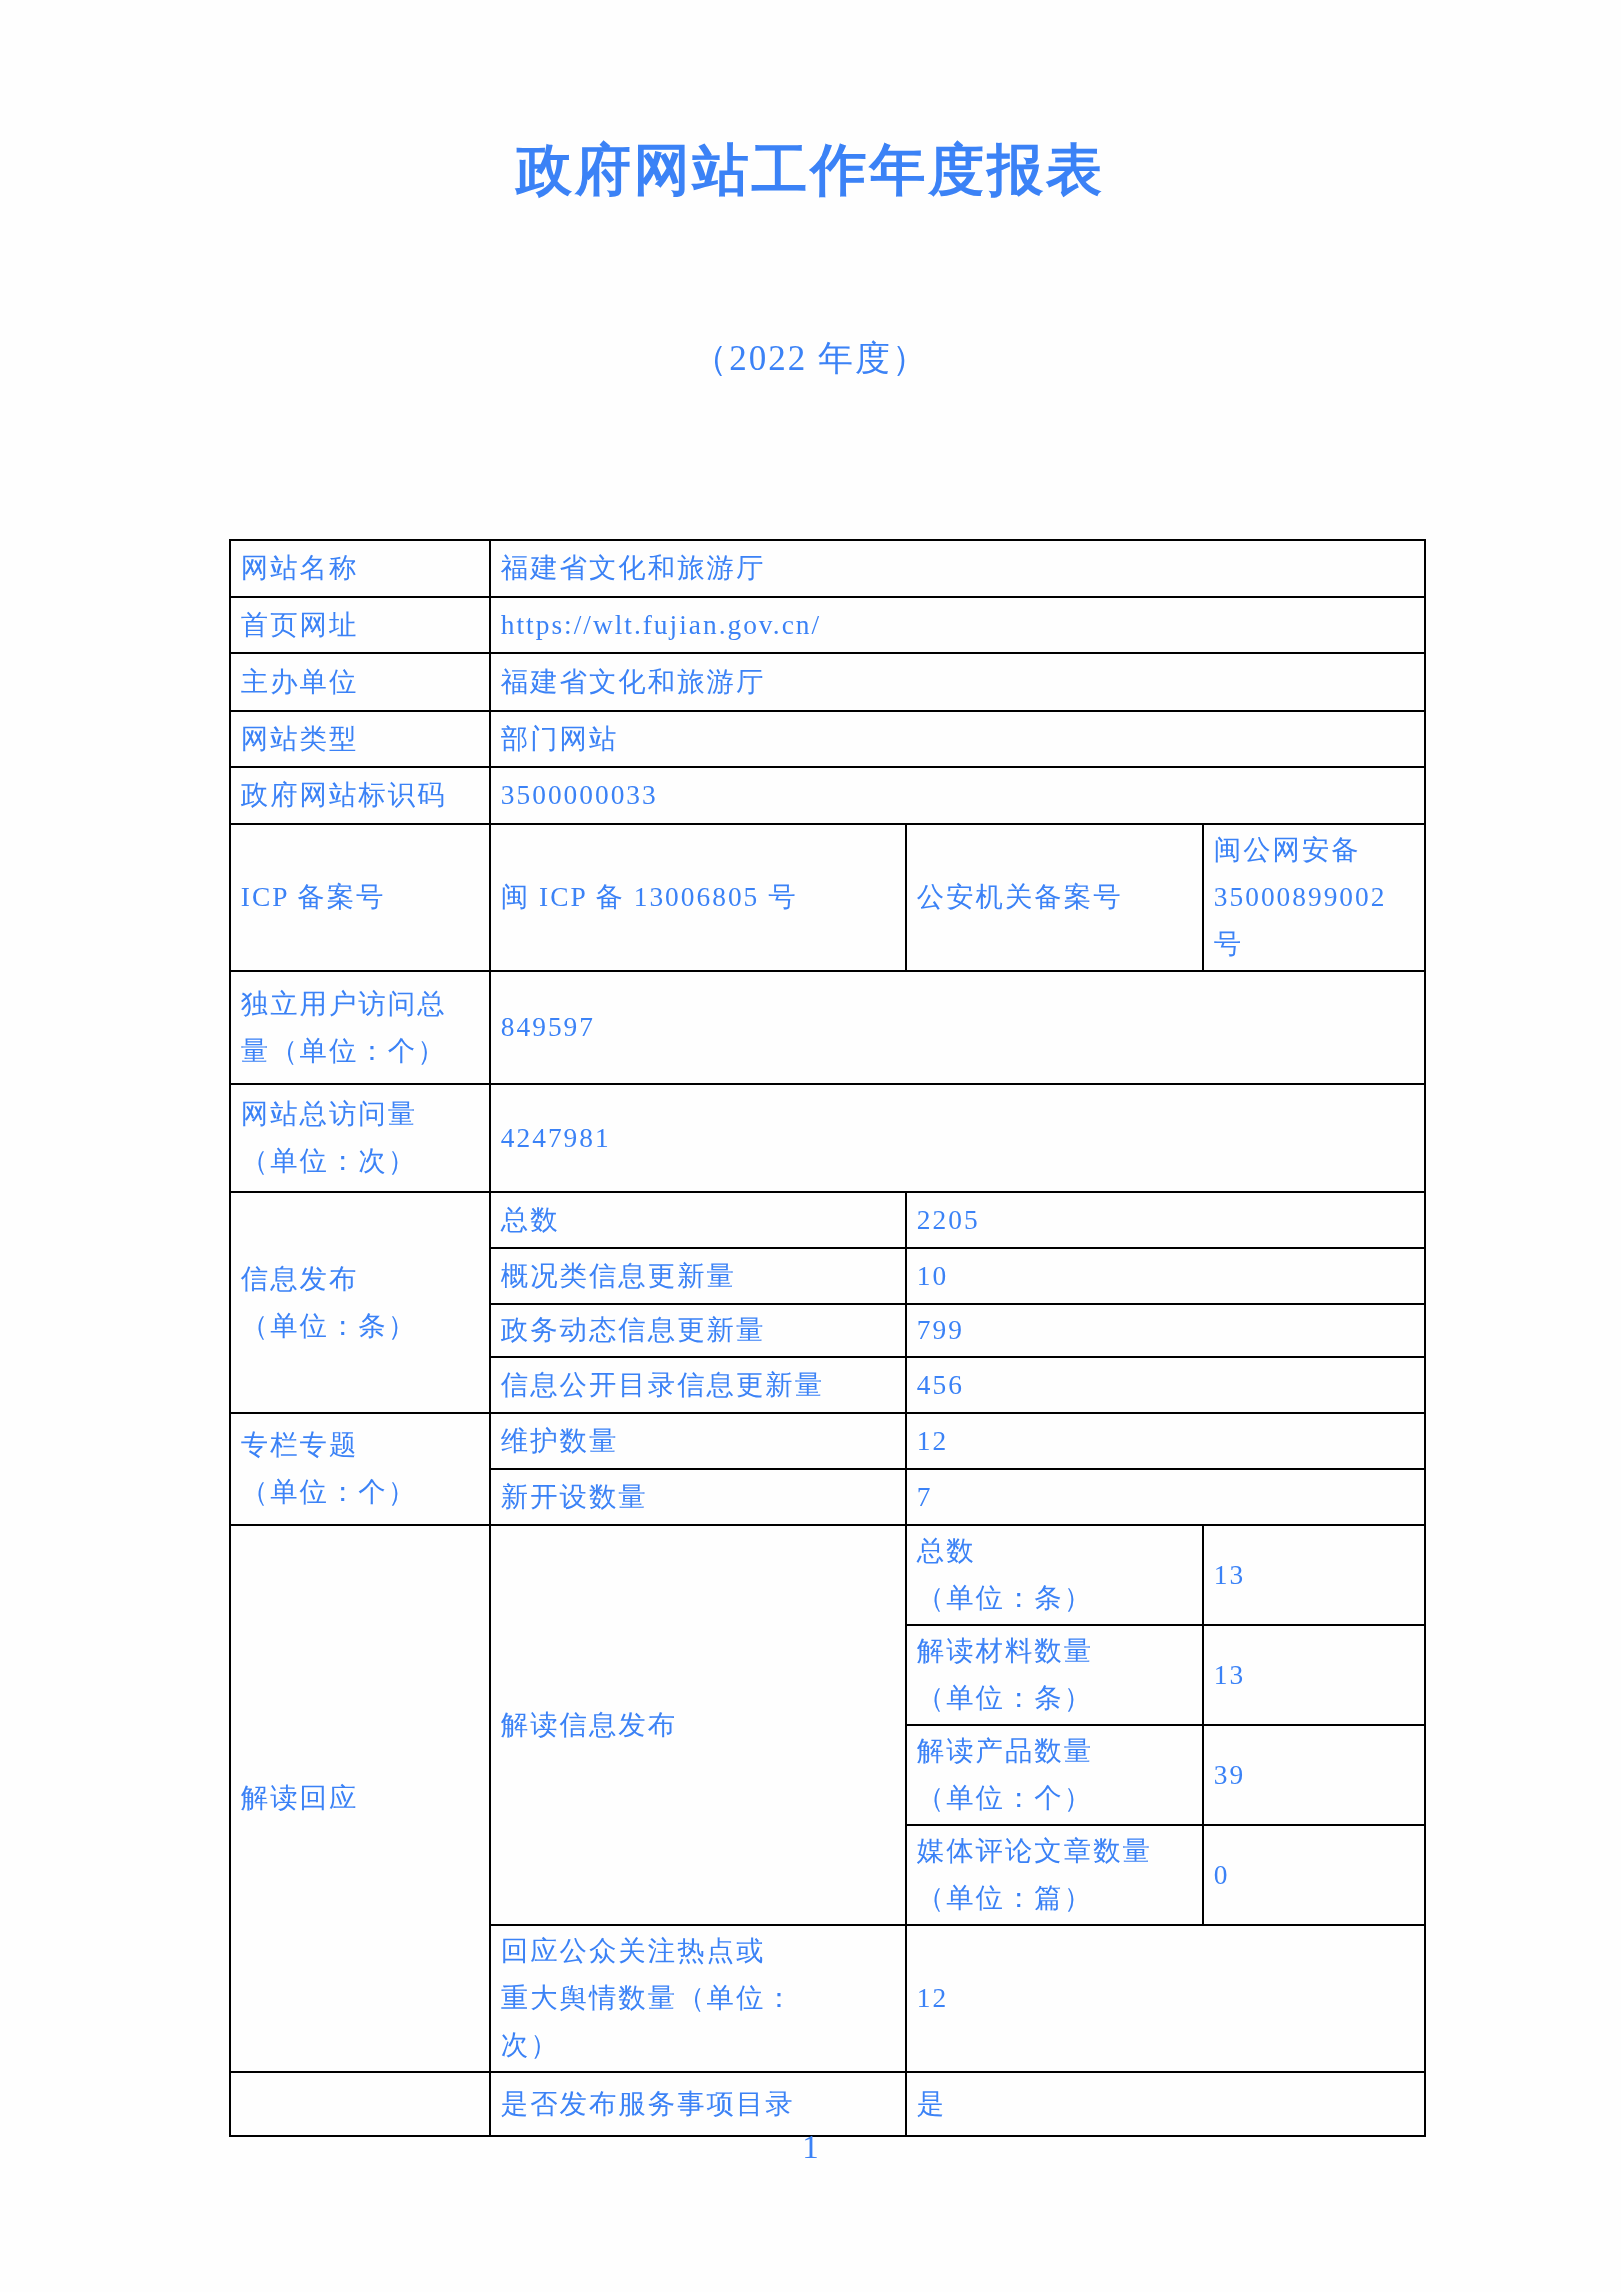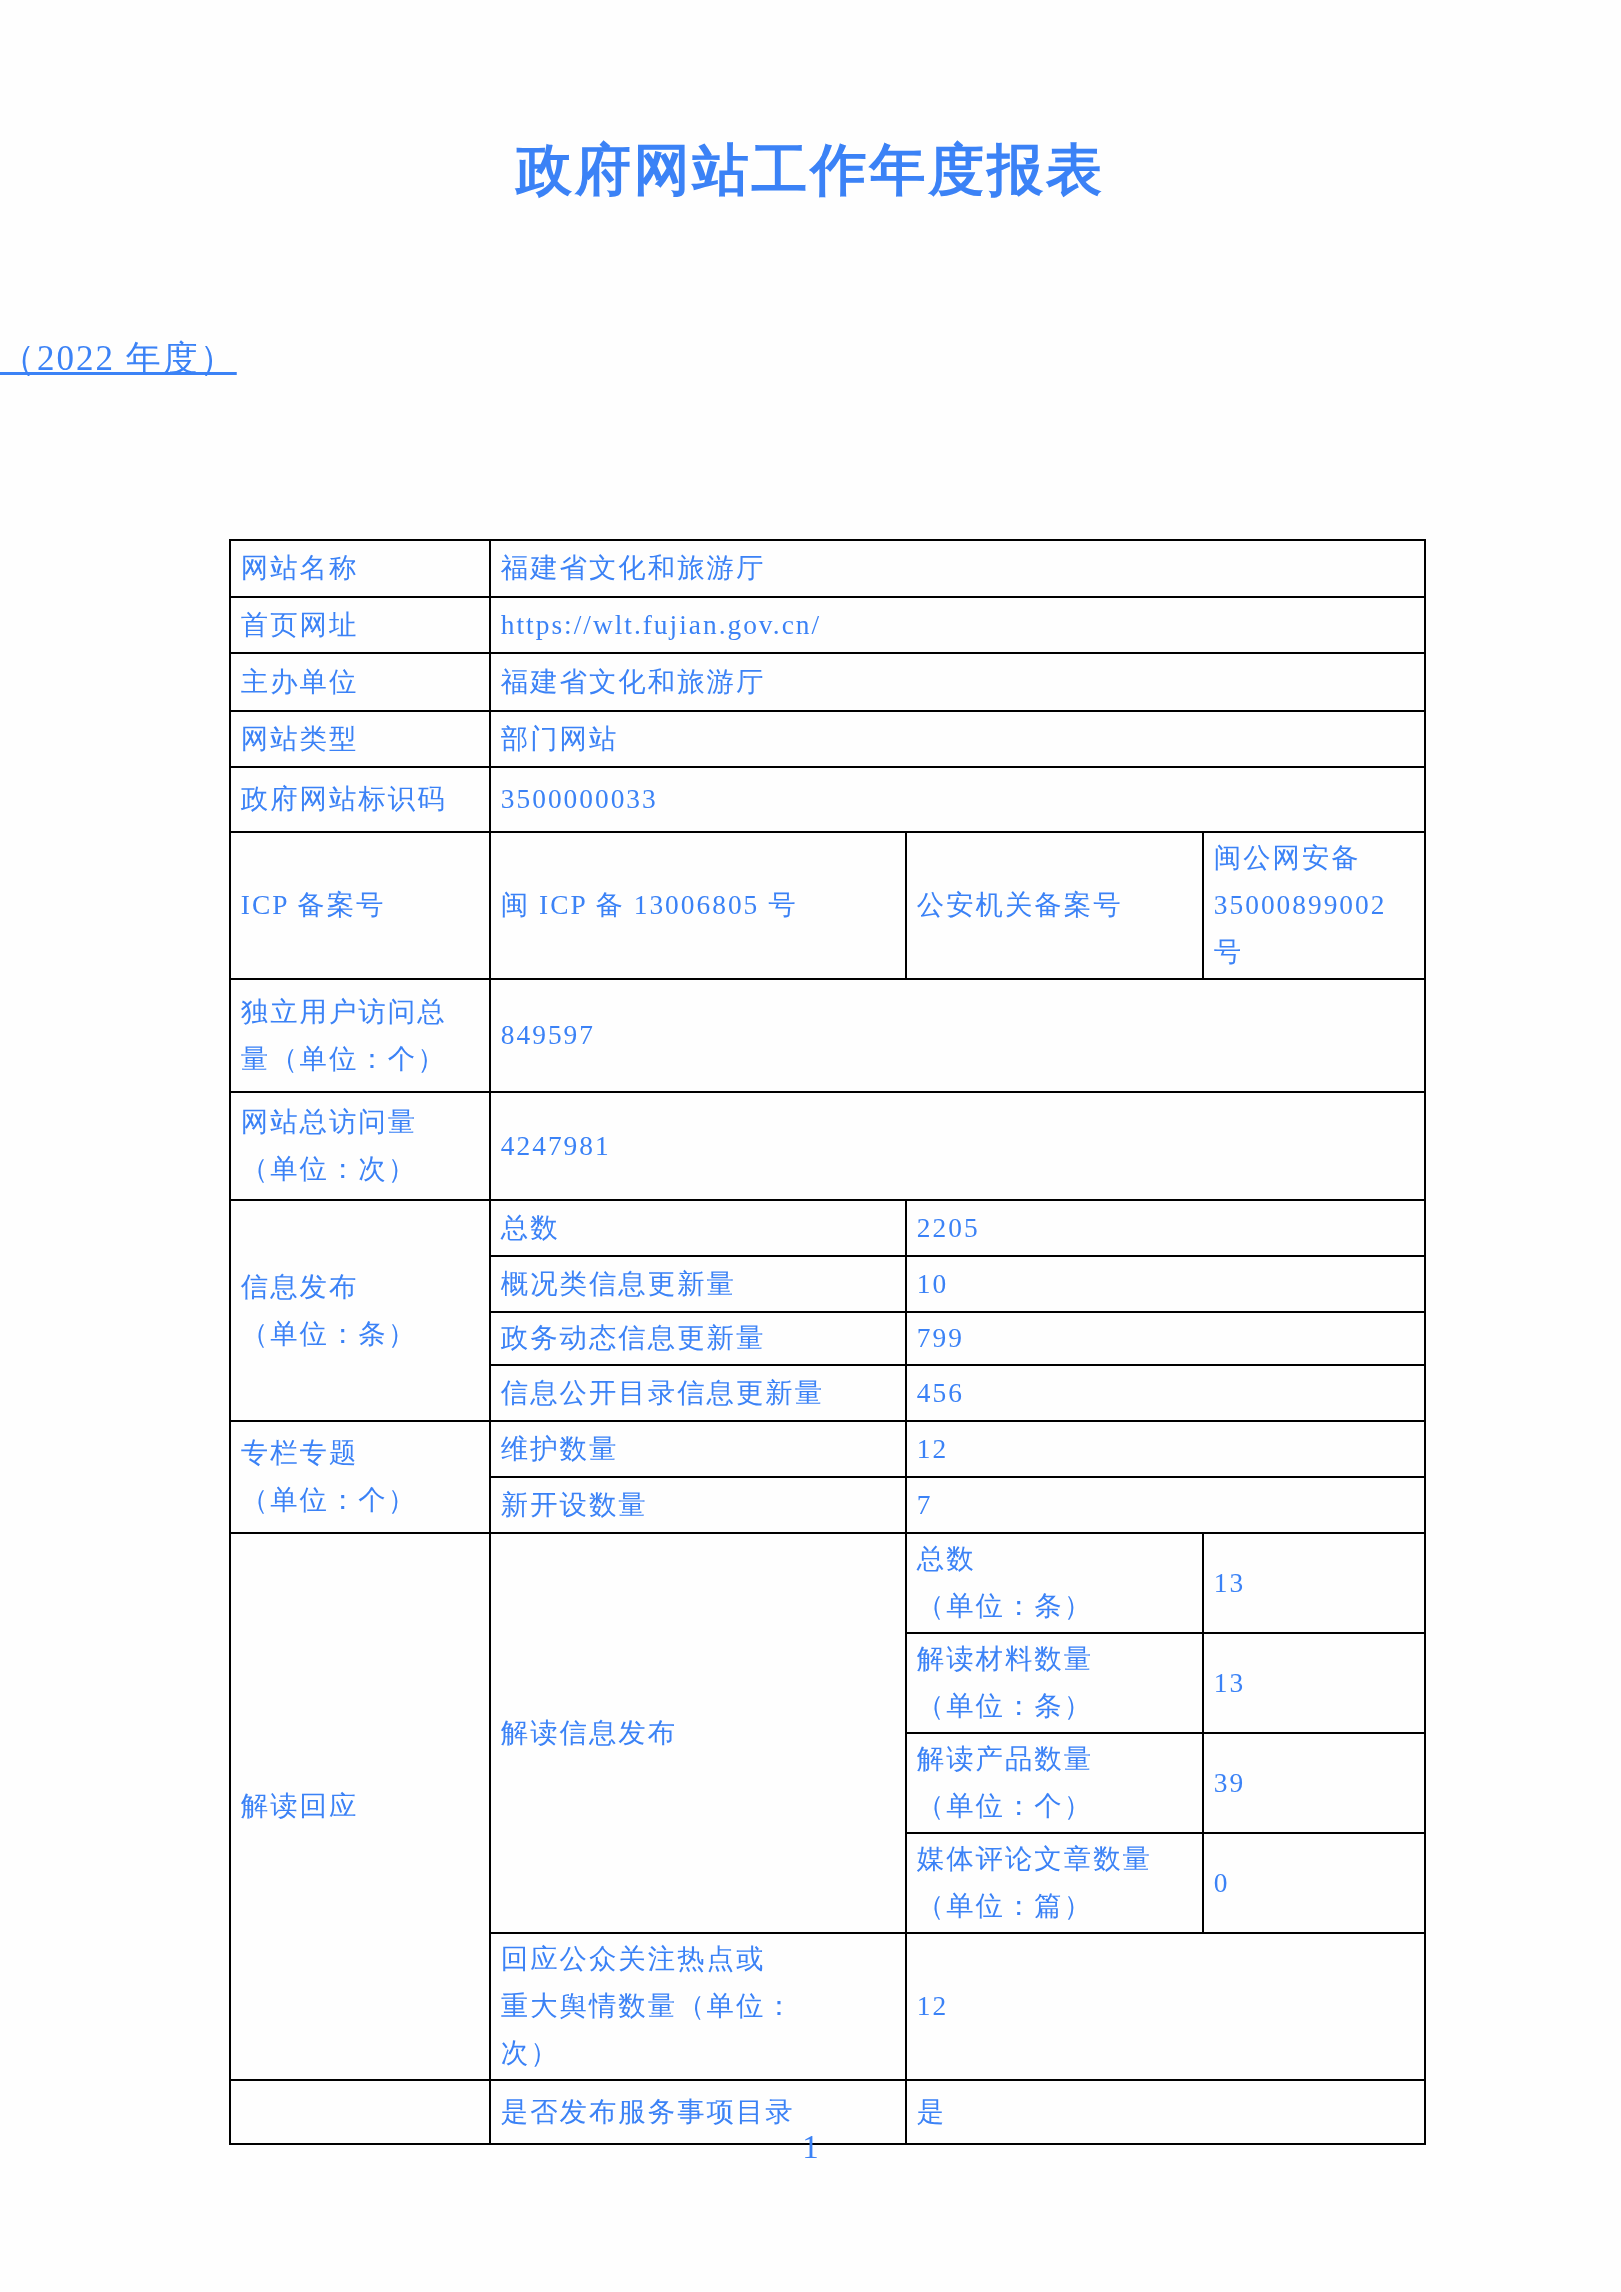--- a/index.html
+++ b/index.html
@@ -9,21 +9,21 @@
     font-family:"Liberation Serif","DejaVu Serif",serif;
     overflow:hidden;
   }
   .doc-title {
     position:absolute; top:133px; left:0; width:100%;
     text-align:center; font-family:"Liberation Sans","DejaVu Sans",sans-serif;
     font-weight:bold; font-size:56px; letter-spacing:2.9px; margin:0;
   }
   .doc-subtitle {
     position:absolute; top:335px; left:0; width:100%;
-    text-align:left; font-size:35px; letter-spacing:2px;text-decoration:underline;
+    text-align:center; font-size:35px; letter-spacing:2px;
   }
   .unit-line {
     position:absolute; top:488px; left:229px;
     font-family:"Liberation Sans","DejaVu Sans",sans-serif;
     font-weight:bold; font-size:30px; letter-spacing:1px;
   }
   table.report {
     position:absolute; top:539px; left:229px;
     width:1195px; table-layout:fixed;
     border-collapse:collapse; border:2.9px solid #000;
@@ -65,21 +65,21 @@
         <td colspan="3">https://wlt.fujian.gov.cn/</td>
       </tr>
       <tr style="height:58px">
         <td>主办单位</td>
         <td colspan="3">福建省文化和旅游厅</td>
       </tr>
       <tr style="height:56px">
         <td>网站类型</td>
         <td colspan="3">部门网站</td>
       </tr>
-      <tr style="height:65px">
+      <tr style="height:57px">
         <td>政府网站标识码</td>
         <td colspan="3">3500000033</td>
       </tr>
       <tr style="height:143px">
         <td>ICP 备案号</td>
         <td>闽 ICP 备 13006805 号</td>
         <td>公安机关备案号</td>
         <td>闽公网安备
 35000899002
 号</td>

